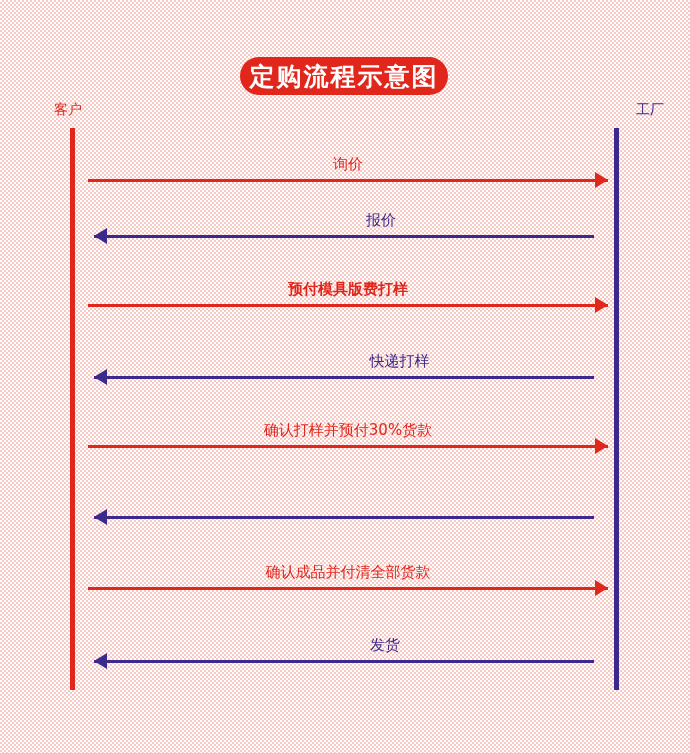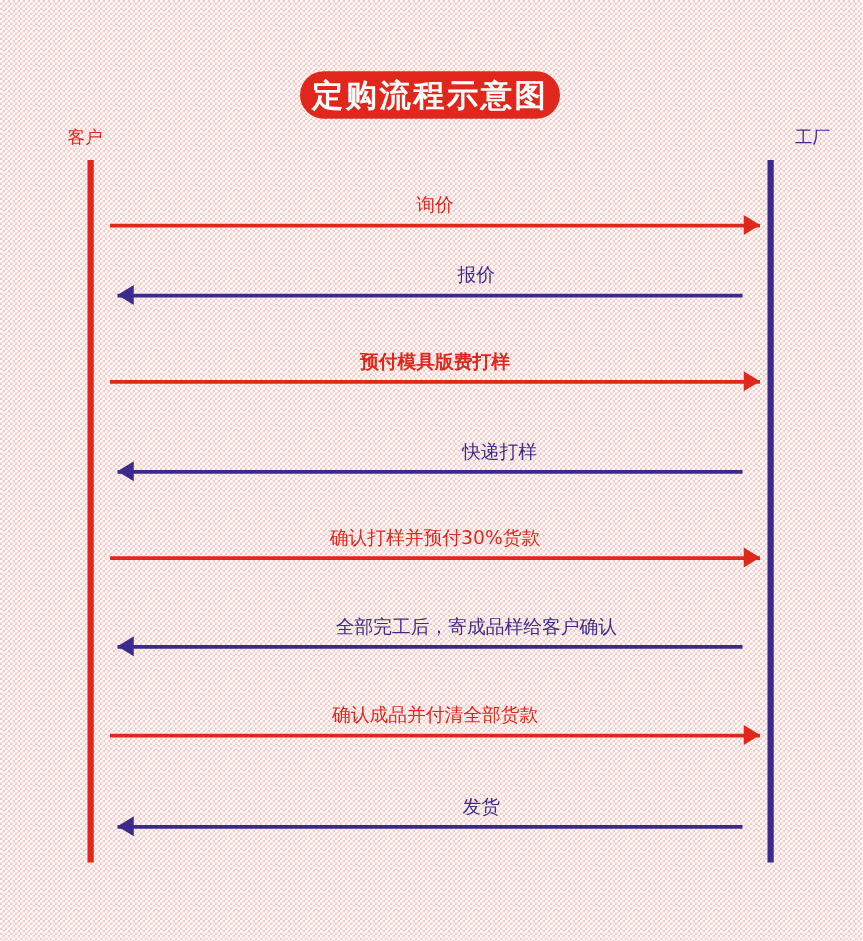--- a/index.html
+++ b/index.html
@@ -165,21 +165,20 @@
     <span class="arrow-head"></span>
   </div>
 
   <div class="message to-right" style="left:88px; top:419px; width:520px;">
     <span class="msg-label">确认打样并预付30%货款</span>
     <span class="msg-line" style="width:520px;"></span>
     <span class="arrow-head"></span>
   </div>
 
   <div class="message to-left" style="left:94px; top:490px; width:500px;">
-    <span class="msg-label">全部完工后，寄成品样给客户确认</span>
     <span class="msg-line" style="width:500px;"></span>
     <span class="arrow-head"></span>
   </div>
 
   <div class="message to-right" style="left:88px; top:561px; width:520px;">
     <span class="msg-label">确认成品并付清全部货款</span>
     <span class="msg-line" style="width:520px;"></span>
     <span class="arrow-head"></span>
   </div>
 

